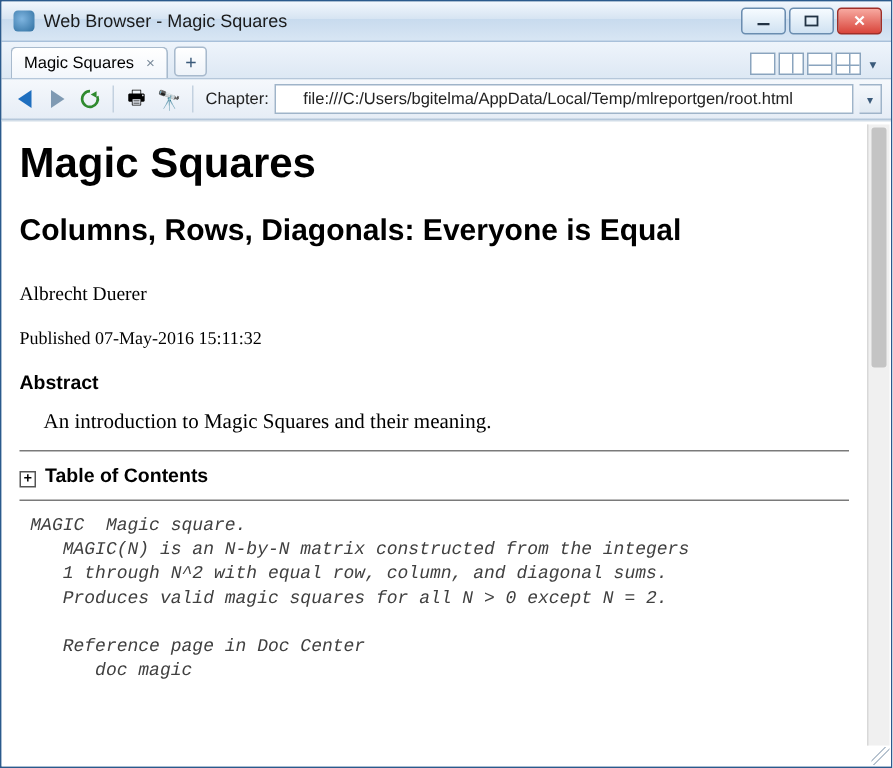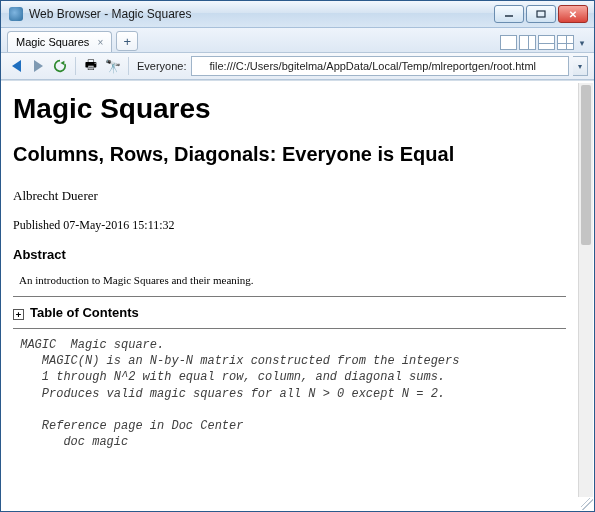--- a/index.html
+++ b/index.html
@@ -235,22 +235,22 @@
     font-size: 12px;
     margin: 0 0 14px 0;
   }
   .content .abstract-h {
     font-family: Arial, sans-serif;
     font-weight: bold;
     font-size: 13px;
     margin: 0 0 12px 0;
   }
   .content .abstract-t {
-    font-size: 11px;
-    margin: 0 0 10px 6px;
+    font-size: 14px;
+    margin: 0 0 10px 16px;
   }
   .content hr {
     border: none; border-top: 1px solid #7a7a7a;
     margin: 8px 0;
   }
   .content .toc {
     font-family: Arial, sans-serif;
     font-weight: bold;
     font-size: 13px;
     margin: 4px 0;
@@ -340,21 +340,21 @@
       </svg>
     </div>
     <div class="nav-sep"></div>
     <div class="nav-icn printer">
       <span>🖶</span>
     </div>
     <div class="nav-icn binoc">
       <span>🔭</span>
     </div>
     <div class="nav-sep"></div>
-    <span class="loc-label">Everyone:</span>
+    <span class="loc-label">Chapter:</span>
     <div class="loc-box">
       <span>file:///C:/Users/bgitelma/AppData/Local/Temp/mlreportgen/root.html</span>
     </div>
     <div class="loc-drop">
       <span>▾</span>
     </div>
   </div>
 
   <div class="content-wrap">
     <div class="content">

